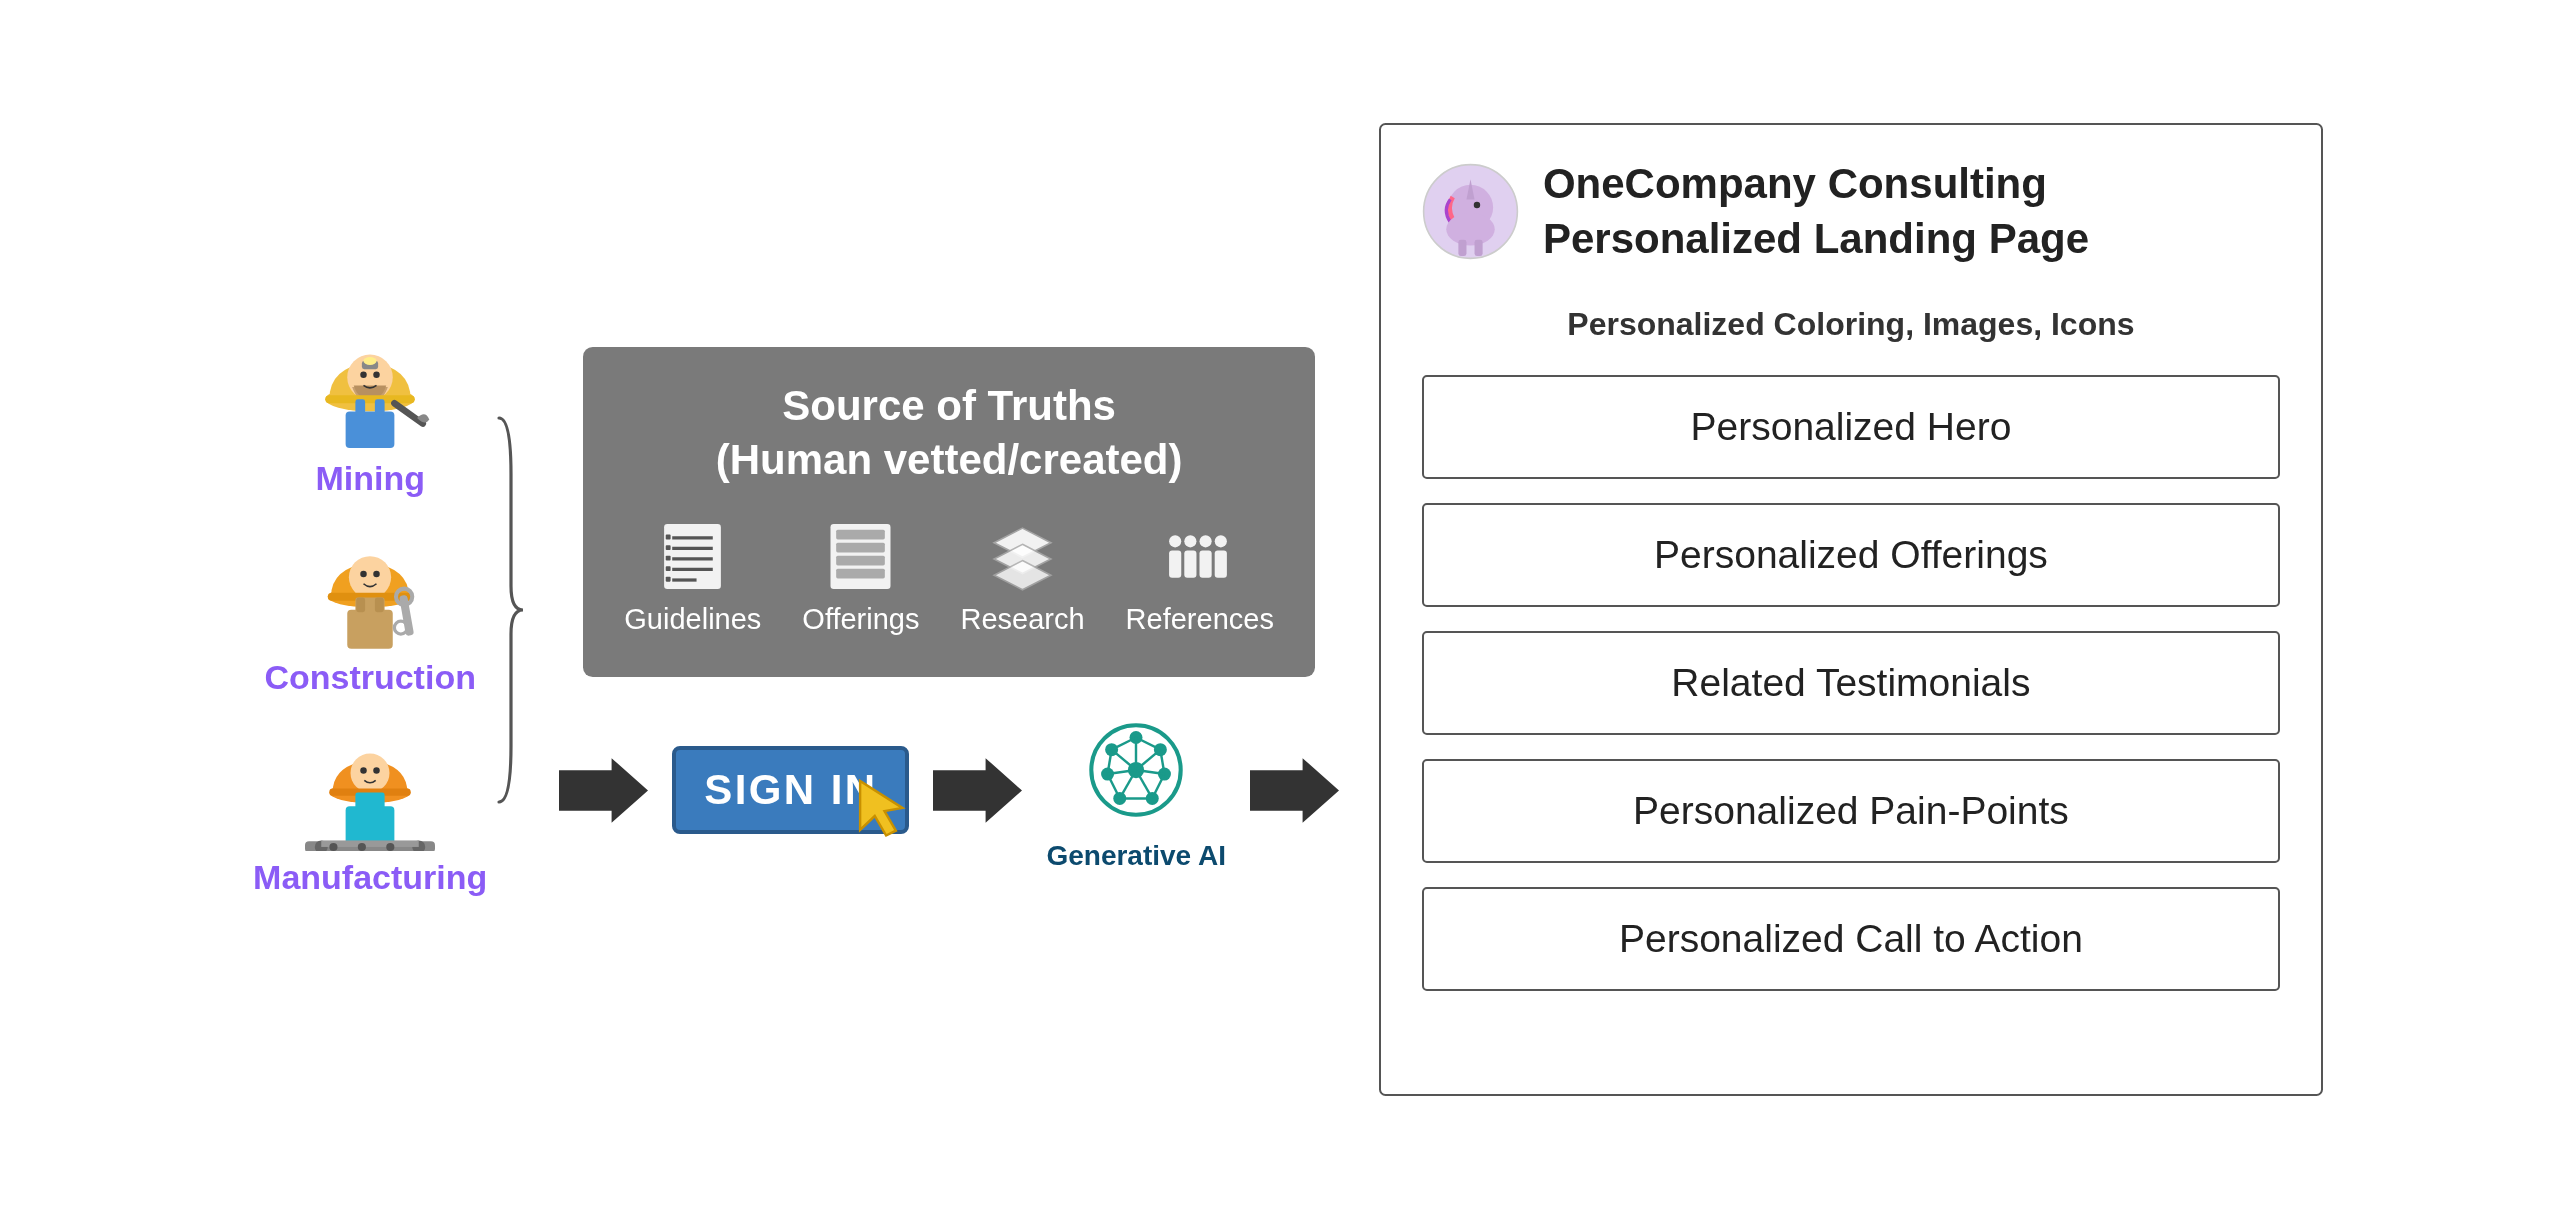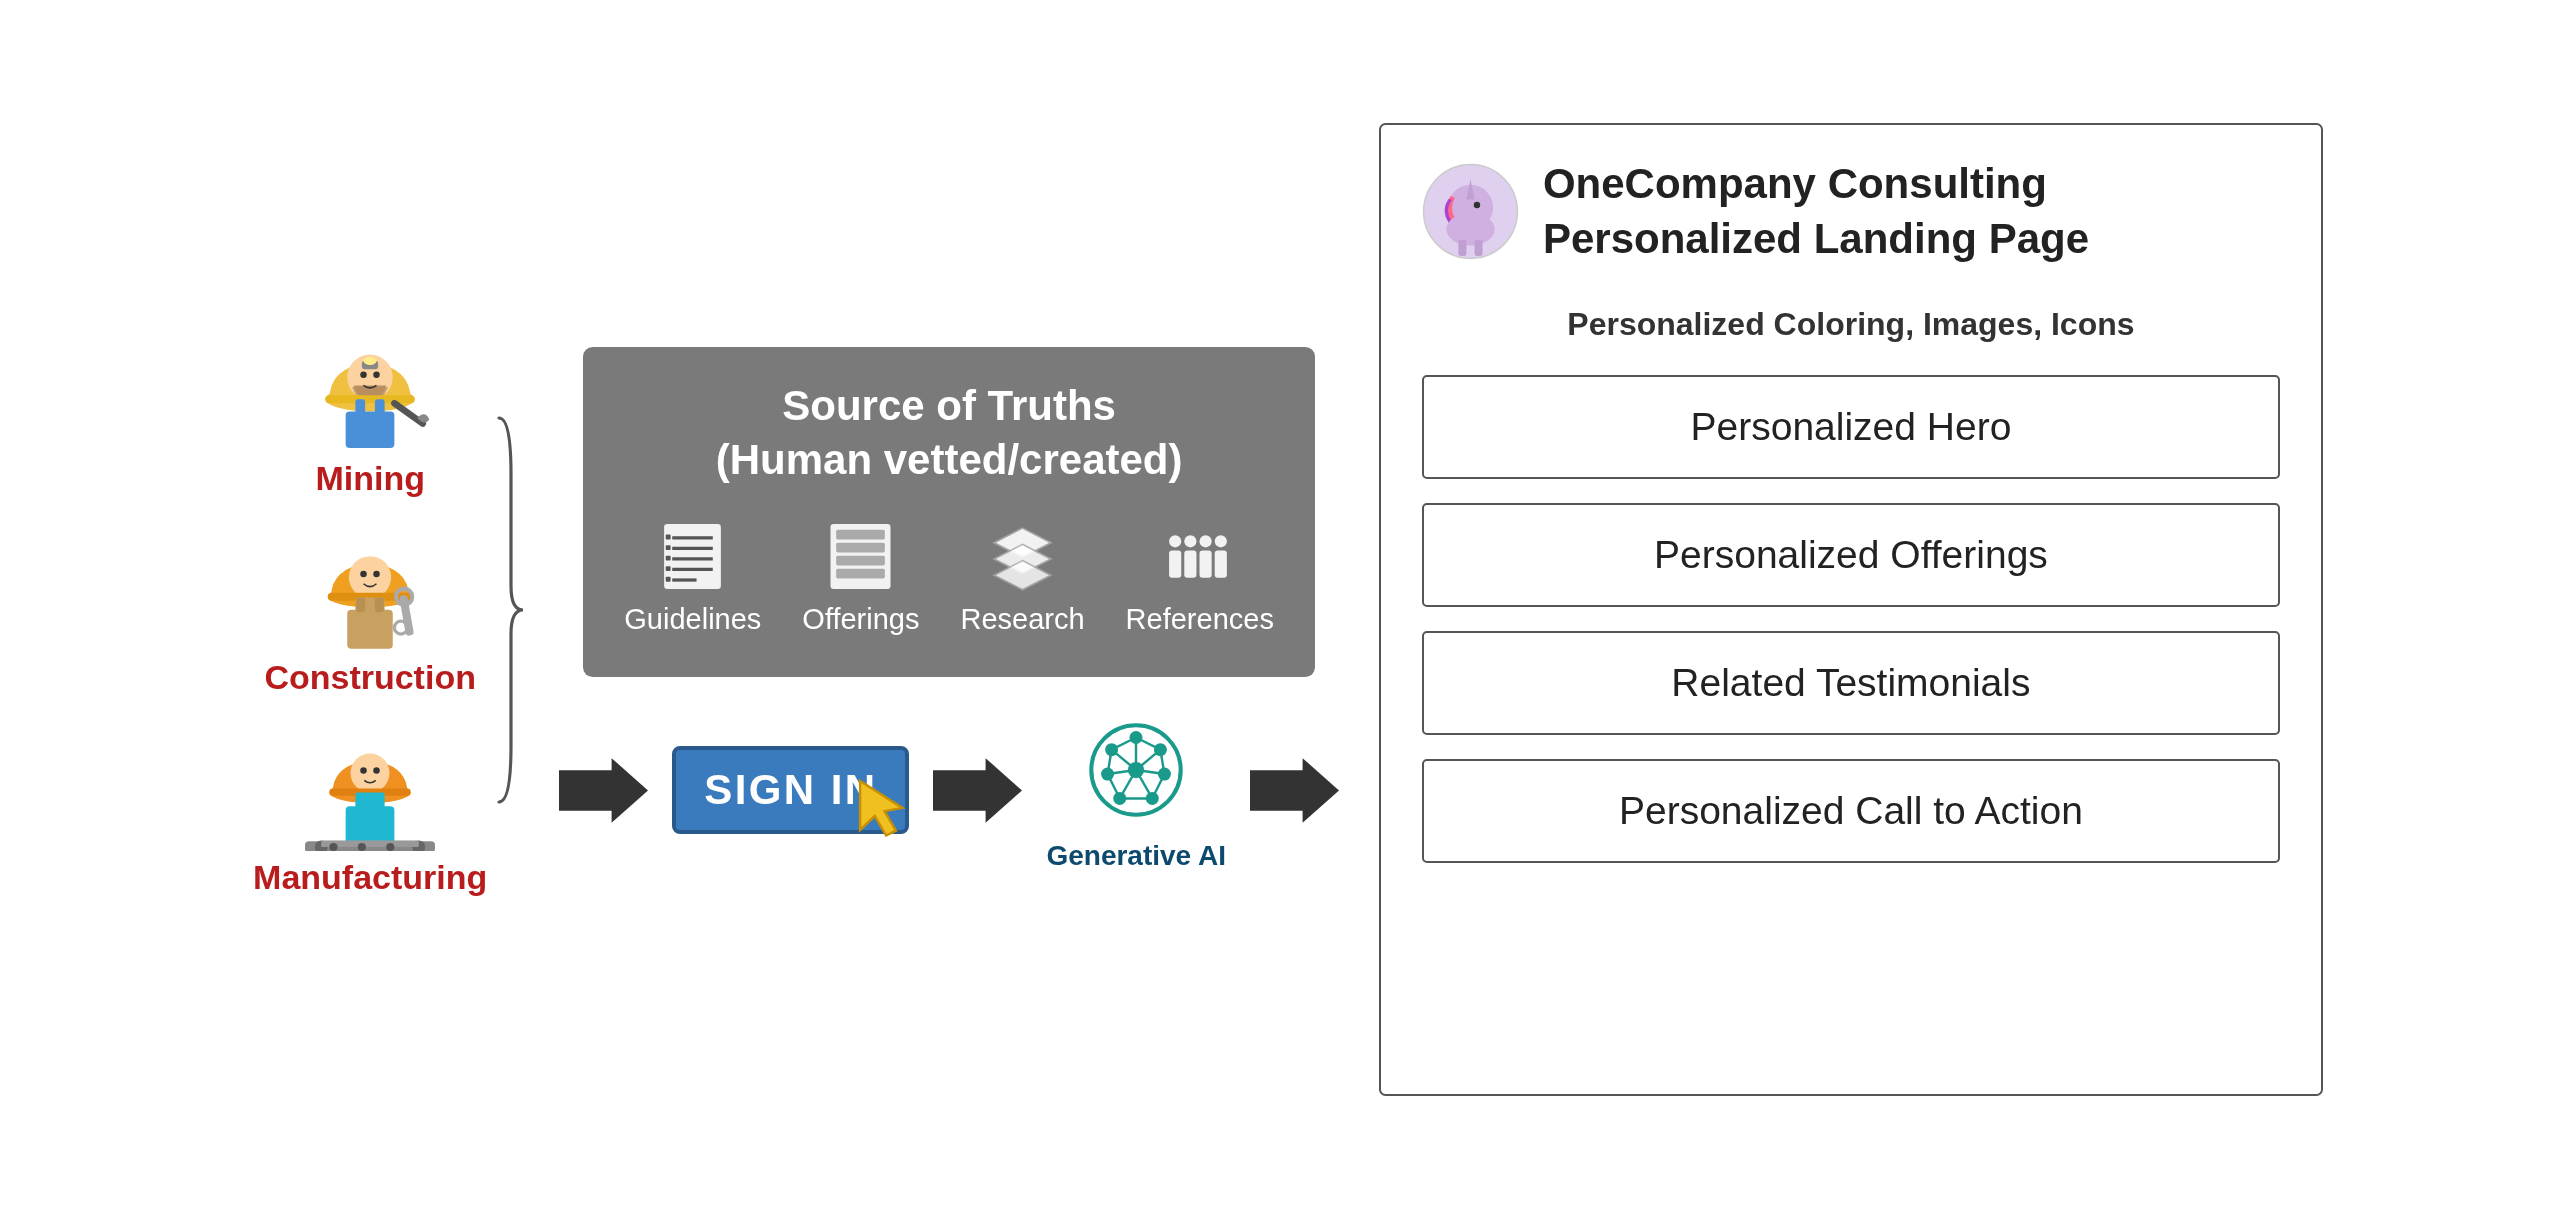--- a/index.html
+++ b/index.html
@@ -39,21 +39,21 @@
       align-items: center;
       gap: 6.5px;
     }
     .industry-icon {
       width: 130px;
       height: 130px;
     }
     .industry-label {
       font-size: 34px;
       font-weight: bold;
-      color: #b91c1c;
+      color: #8b5cf6;
       text-align: left;
     }
     
     .brace-container {
       position: absolute;
       right: -8px;
       top: 50%;
       transform: translateY(-50%);
       height: 85%;
       display: flex;
@@ -470,18 +470,19 @@
         <div class="lp-title">OneCompany Consulting</div>
         <div class="lp-title">Personalized Landing Page</div>
       </div>
     </div>
 
     <div class="lp-subtitle">Personalized Coloring, Images, Icons</div>
 
     <div class="lp-card">Personalized Hero</div>
     <div class="lp-card">Personalized Offerings</div>
     <div class="lp-card">Related Testimonials</div>
+    <div class="lp-card">Personalized Pain-Points</div>
     <div class="lp-card">Personalized Call to Action</div>
 
   </div>
 
 </div>
 
 
 </body></html>

